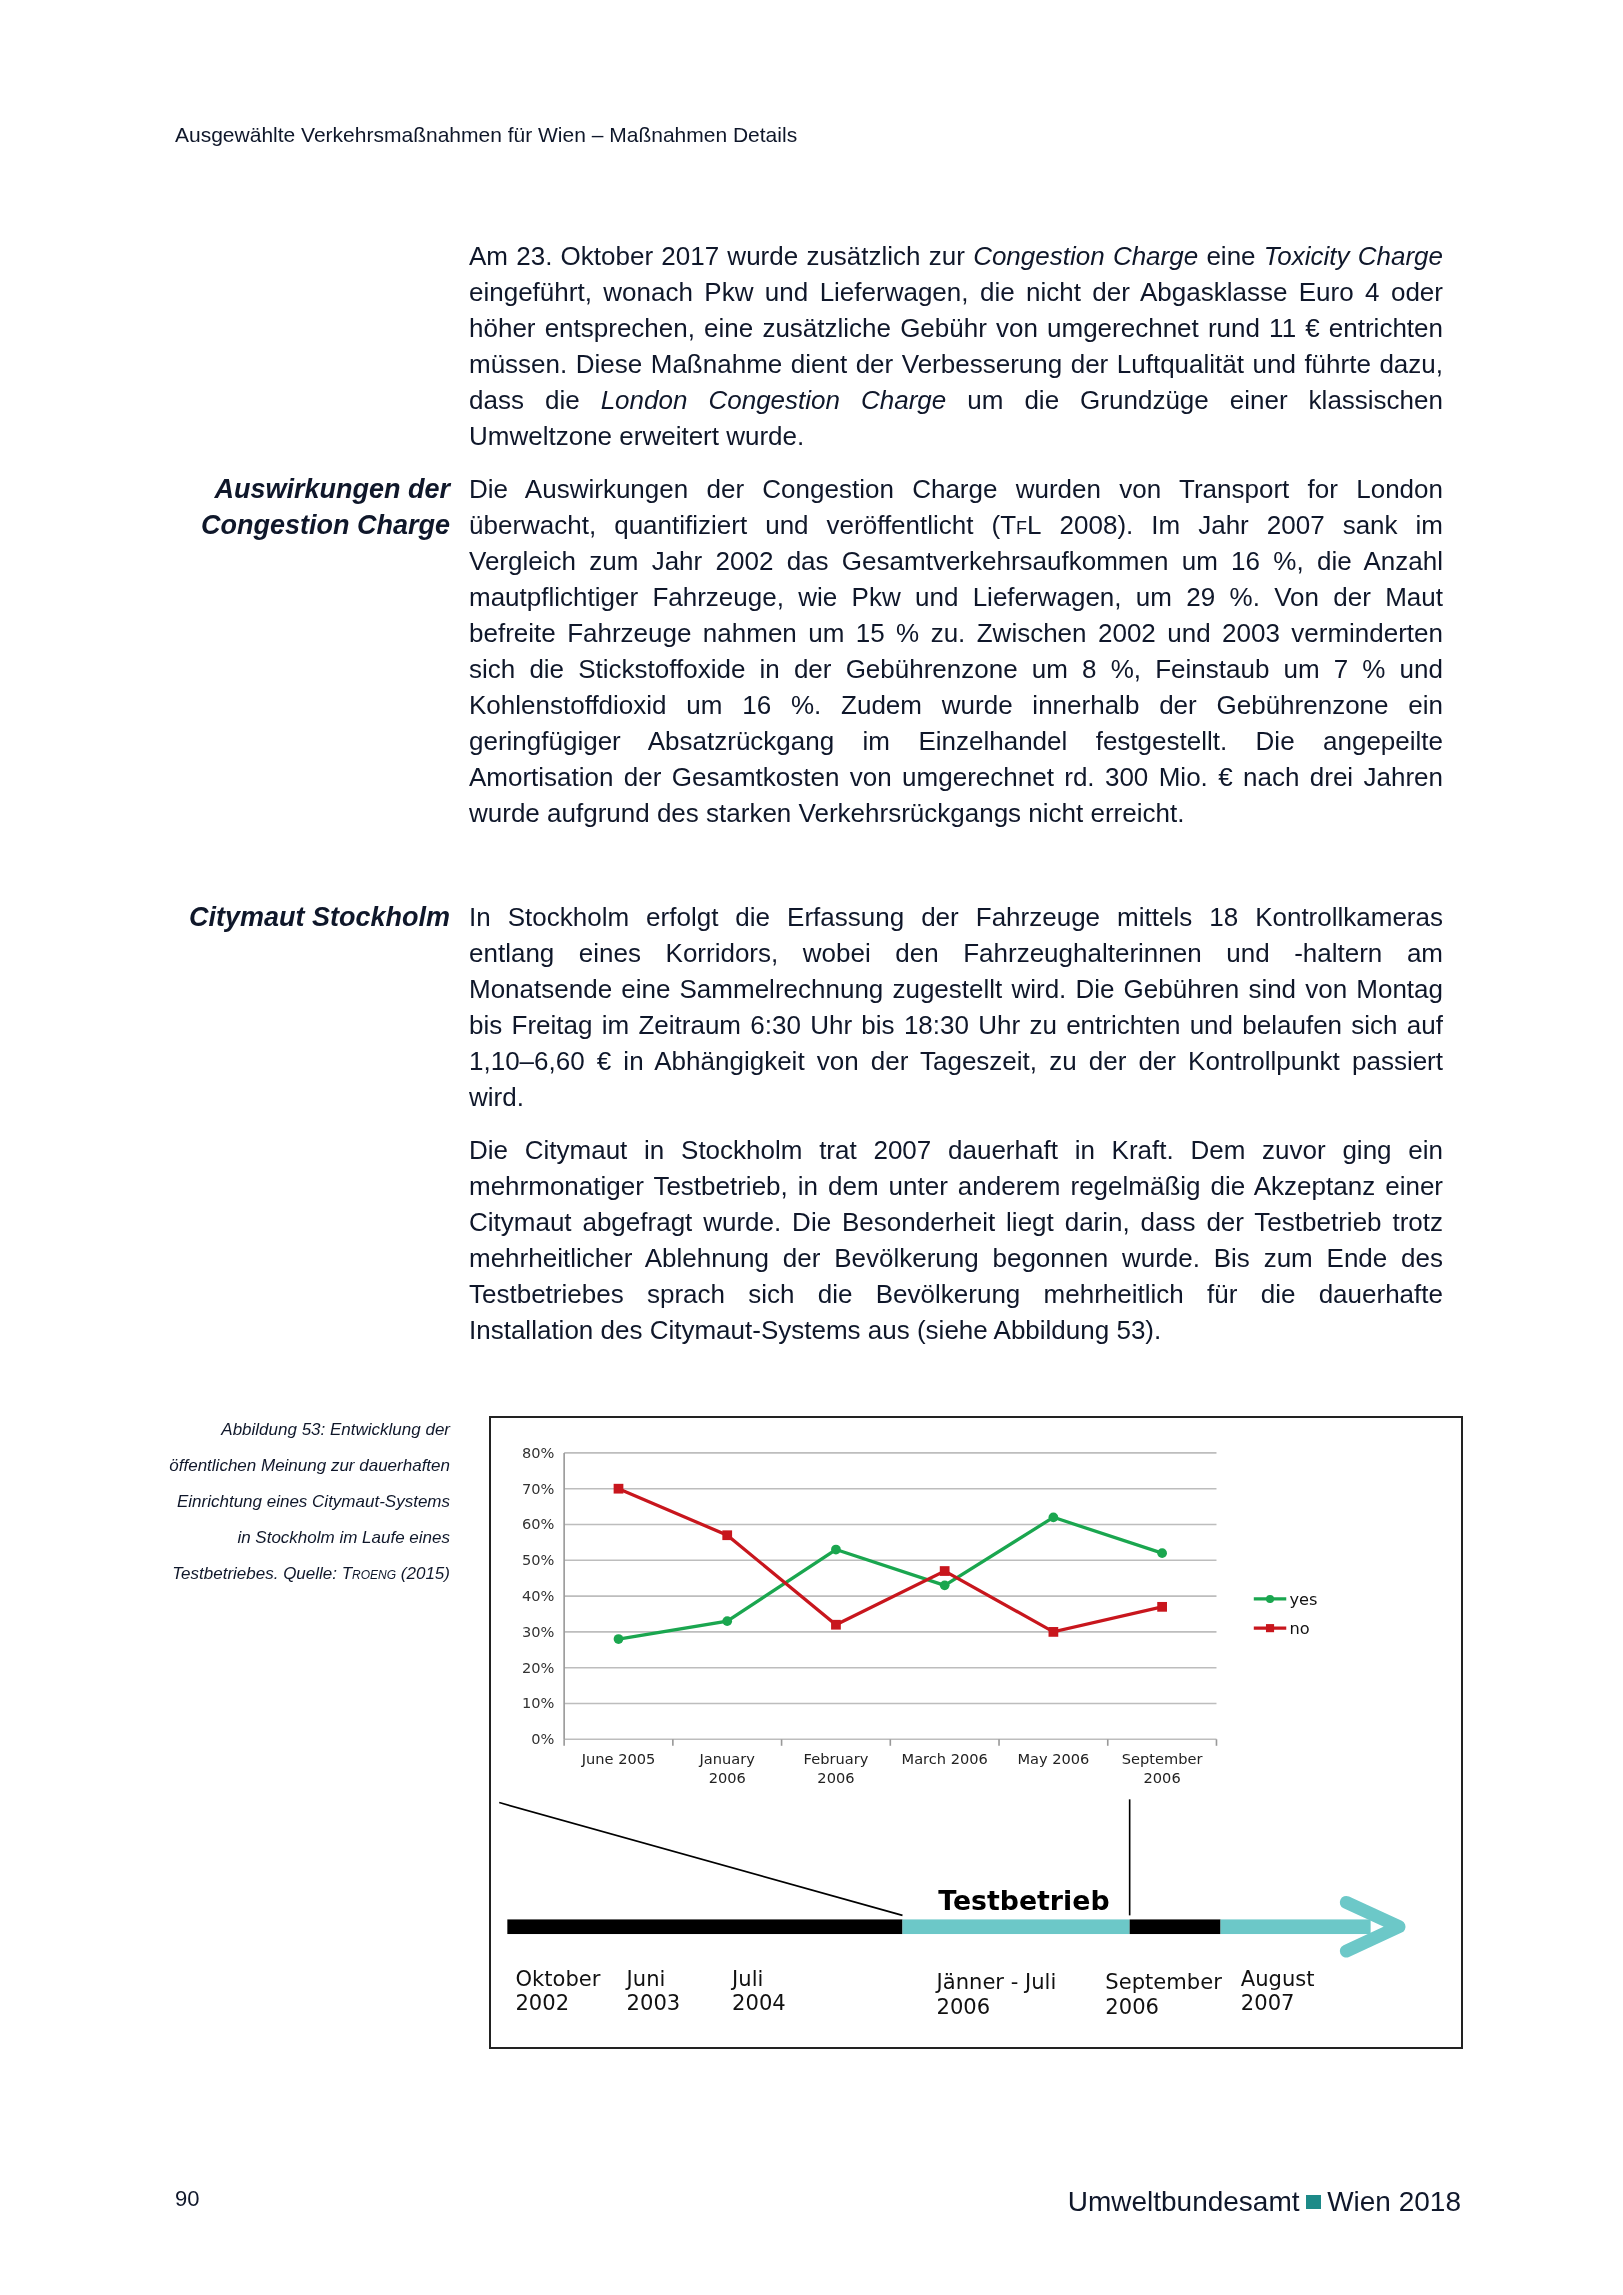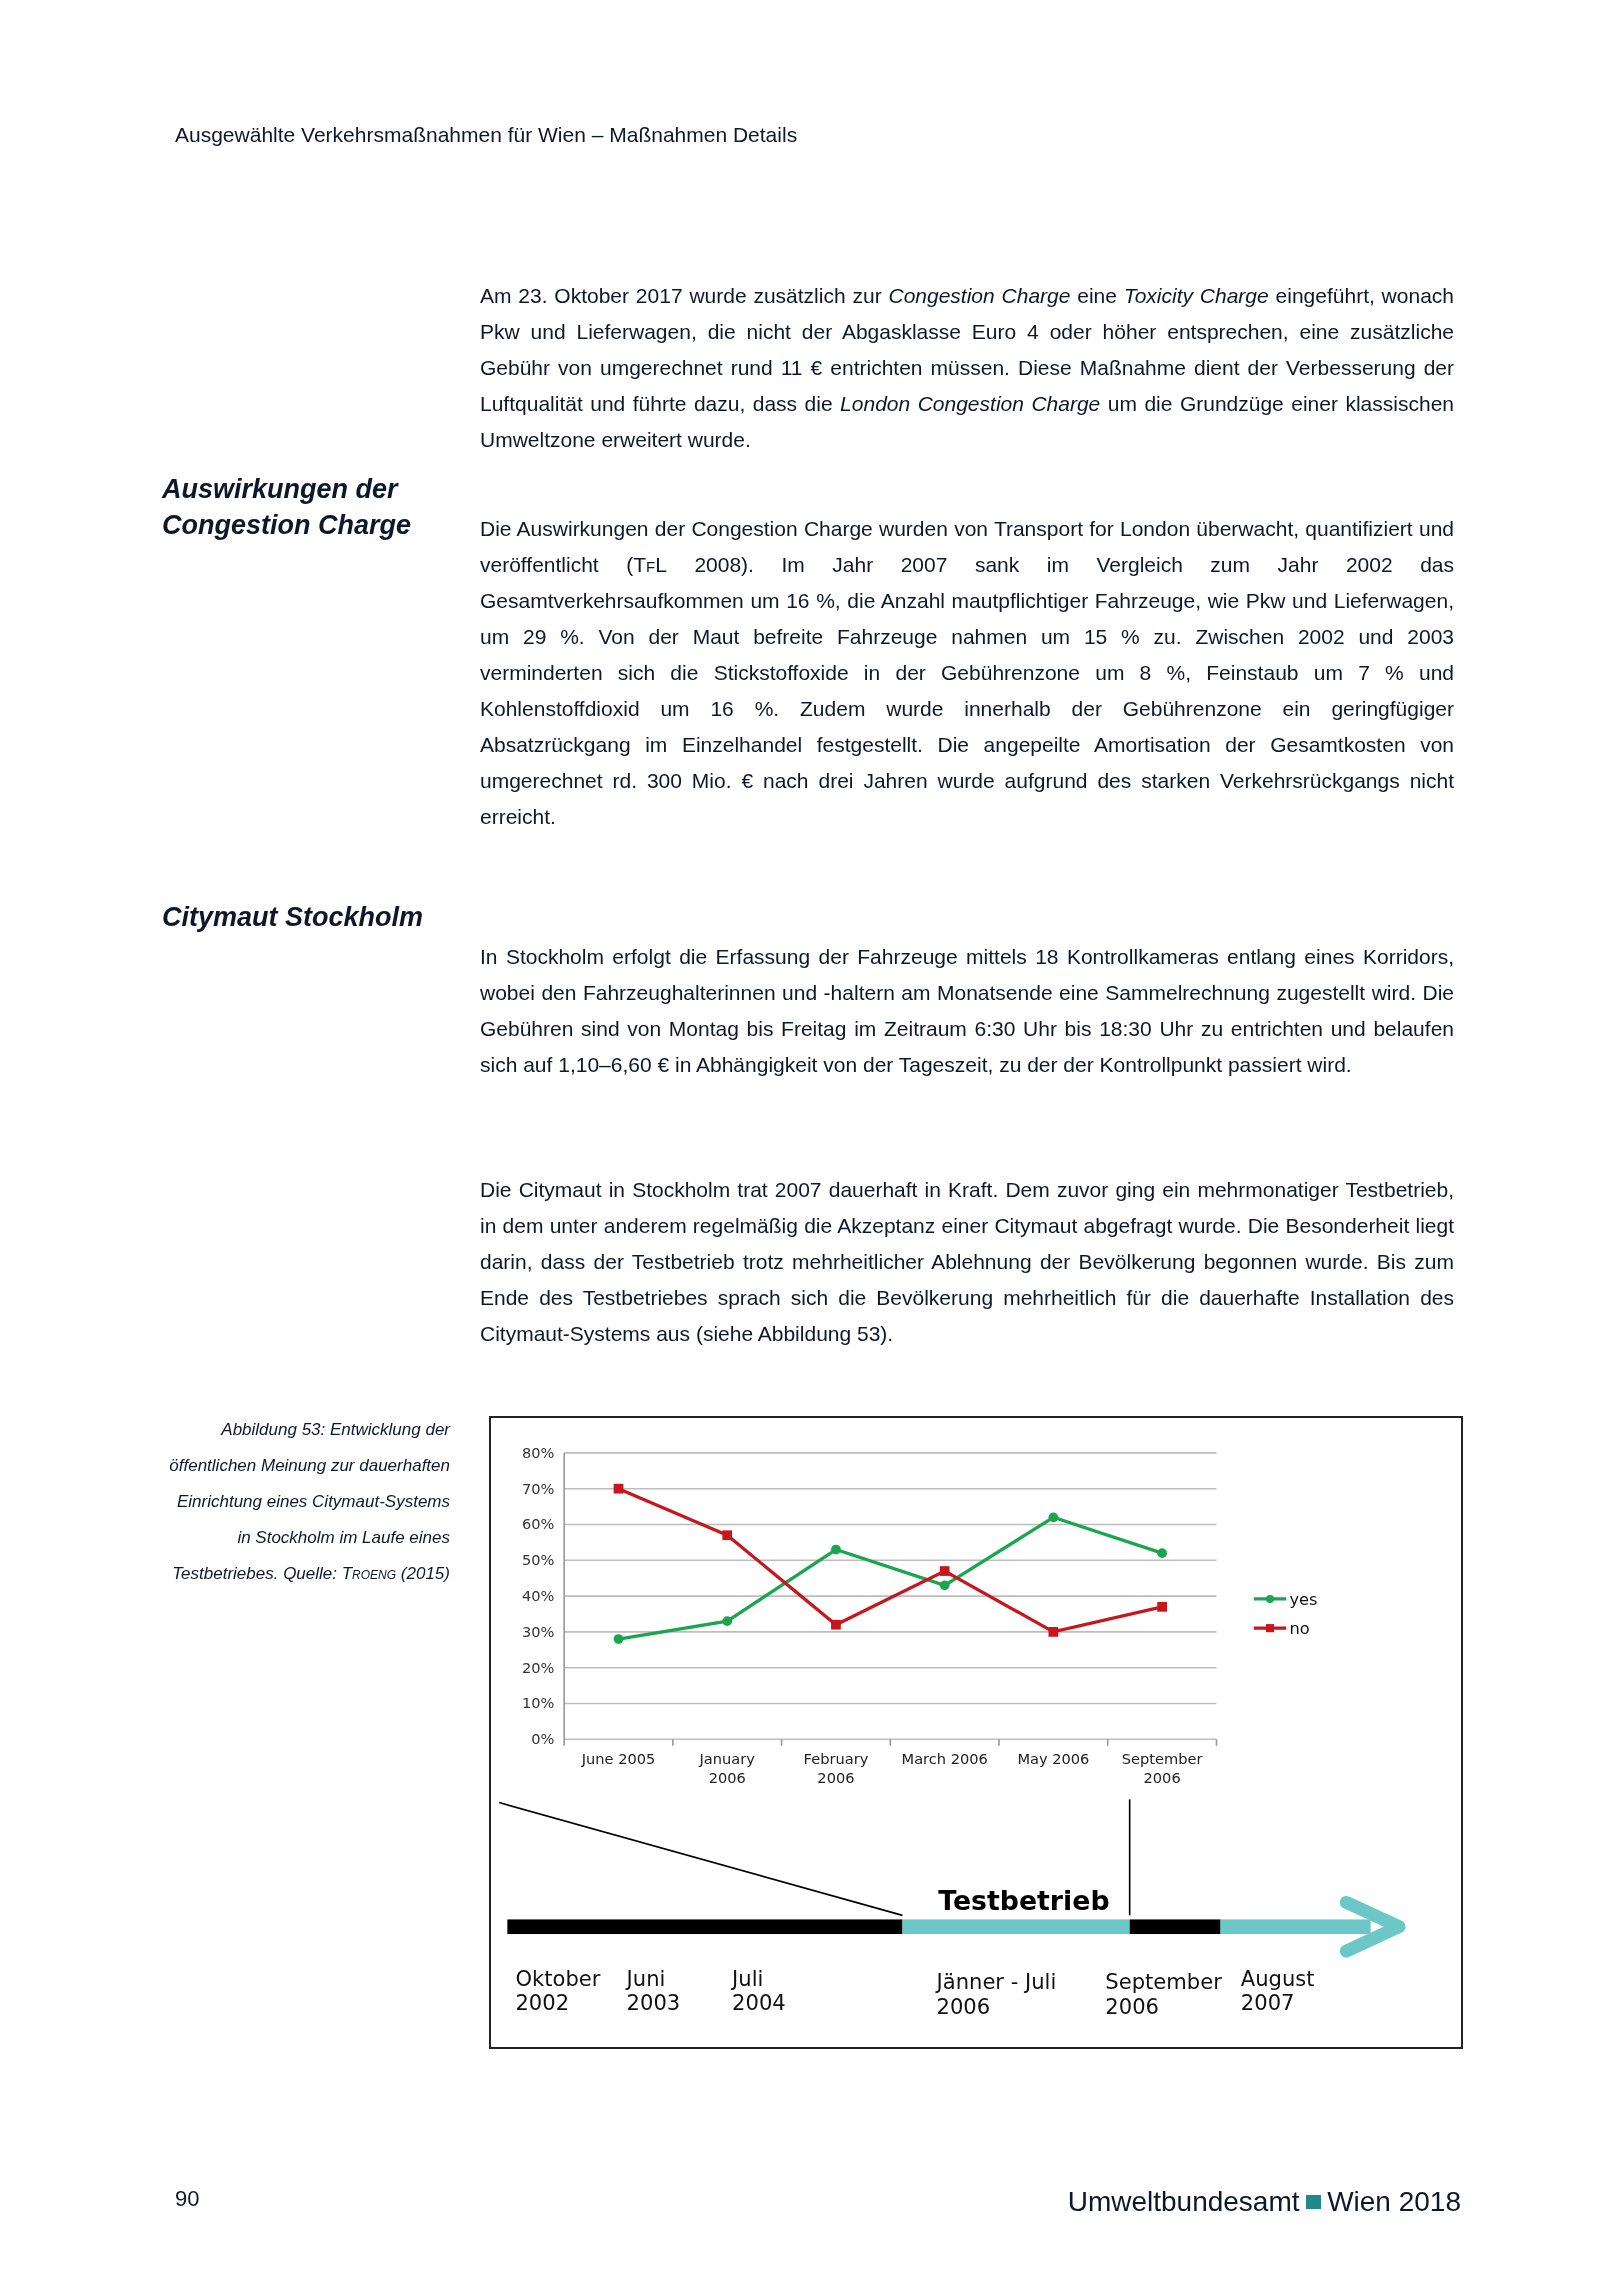--- a/index.html
+++ b/index.html
@@ -1,19 +1,19 @@
 <!DOCTYPE html>
 <html style="font-size:13px"><head>
 <meta charset="utf-8">
 <style>
   body { margin:0; background:#fff; }
   .page { position:relative; width:1623px; height:2295px; background:#fff; font-family:"Liberation Sans", sans-serif; color:#0f172a; }
   .header { position:absolute; left:175px; top:123px; font-size:21px; }
-  .body { position:absolute; left:480px; width:974px; font-size:21px; line-height:36px; text-align:justify;margin-top:40px; }
-  .side { position:absolute; left:162px; width:288px; font-size:27px; line-height:36px; font-weight:bold; font-style:italic; }
+  .body { position:absolute; left:469px; width:974px; font-size:26px; line-height:36px; text-align:justify; }
+  .side { position:absolute; left:162px; width:288px; text-align:right; font-size:27px; line-height:36px; font-weight:bold; font-style:italic; }
   .caption { position:absolute; left:162px; width:288px; top:1412px; text-align:right; font-size:17px; line-height:36px; font-style:italic; }
   .sc { font-variant:small-caps; }
   .chart-box { position:absolute; left:489px; top:1416px; width:974px; height:633px; border:2.4px solid #222; box-sizing:border-box; }
   .footer-l { position:absolute; left:175px; top:2186px; font-size:22px; }
   .footer-r { position:absolute; right:162px; top:2186px; font-size:28px; display:flex; align-items:center; gap:6.5px; }
   .sq { width:14.6px; height:14.6px; background:#1d8a88; display:inline-block; }
   svg text { font-family:"DejaVu Sans", sans-serif; }
 </style>
 </head>
 <body>

